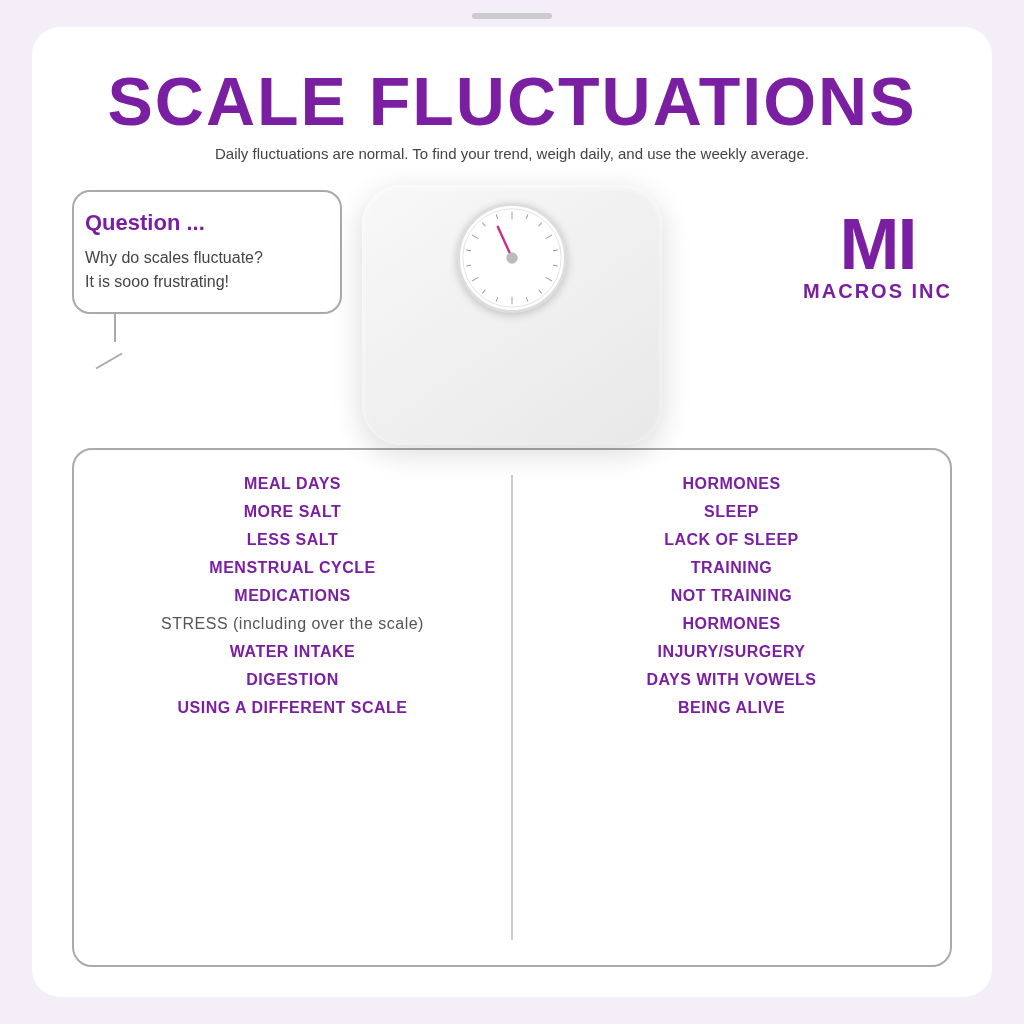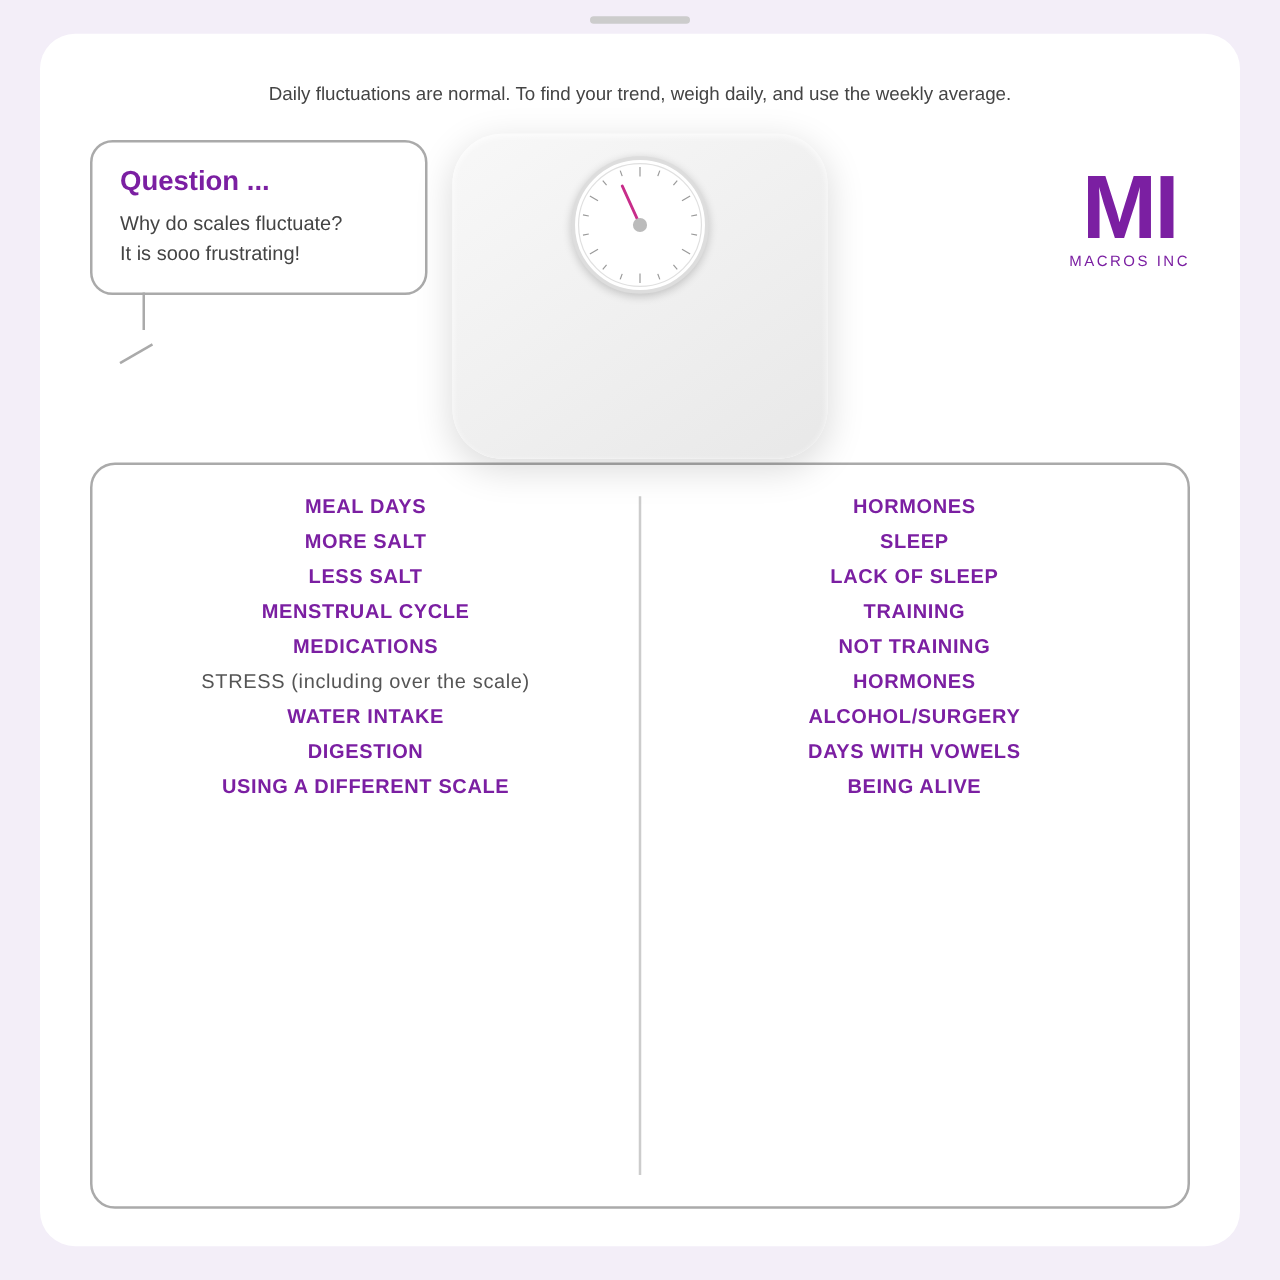--- a/index.html
+++ b/index.html
@@ -65,21 +65,21 @@
       justify-content: space-between;
       position: relative;
       height: 260px;
     }
 
     .question-bubble {
       width: 270px;
       background: white;
       border: 2px solid #aaa;
       border-radius: 18px;
-      padding: 18px 22px;
+      padding: 18px 11px;
       position: relative;
       margin-top: 10px;
     }
 
     .question-bubble::after {
       content: '';
       position: absolute;
       bottom: -30px;
       left: 40px;
       width: 2px;
@@ -169,22 +169,22 @@
 
     .logo-mi {
       font-size: 72px;
       font-weight: 900;
       color: #7b1fa2;
       line-height: 1;
       letter-spacing: -2px;
     }
 
     .logo-text {
-      font-size: 12px;
-      font-weight: 400;
+      font-size: 20px;
+      font-weight: 700;
       color: #7b1fa2;
       letter-spacing: 2px;
     }
 
     
     .answer-section {
       width: 100%;
       display: flex;
       align-items: center;
       margin-top: 5px;
@@ -234,20 +234,21 @@
       font-weight: 400;
       color: #555;
     }
   </style>
 </head>
 <body>
 
 <div class="card">
   <div class="handle"></div>
 
+  <h1 class="title">SCALE FLUCTUATIONS</h1>
   <p class="subtitle">Daily fluctuations are normal. To find your trend, weigh daily, and use the weekly average.</p>
 
   <div class="middle-section">
 
     <div class="question-bubble">
       <div class="q-label">Question ...</div>
       <div class="q-text">Why do scales fluctuate?<br>It is sooo frustrating!</div>
     </div>
 
     <div class="scale-container">
@@ -310,19 +311,19 @@
 
     <div class="col-divider"></div>
 
     <div class="answers-col">
       <div class="answer-item">HORMONES</div>
       <div class="answer-item">SLEEP</div>
       <div class="answer-item">LACK OF SLEEP</div>
       <div class="answer-item">TRAINING</div>
       <div class="answer-item">NOT TRAINING</div>
       <div class="answer-item">HORMONES</div>
-      <div class="answer-item">ALCOHOL/SURGERY</div>
+      <div class="answer-item">INJURY/SURGERY</div>
       <div class="answer-item">DAYS WITH VOWELS</div>
       <div class="answer-item">BEING ALIVE</div>
     </div>
 
   </div>
 </div>
 
 </body></html>

